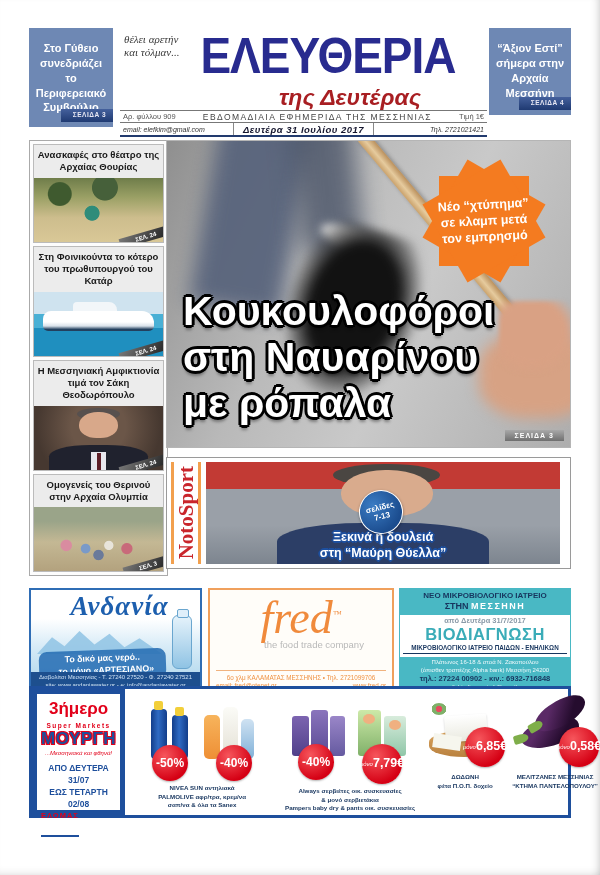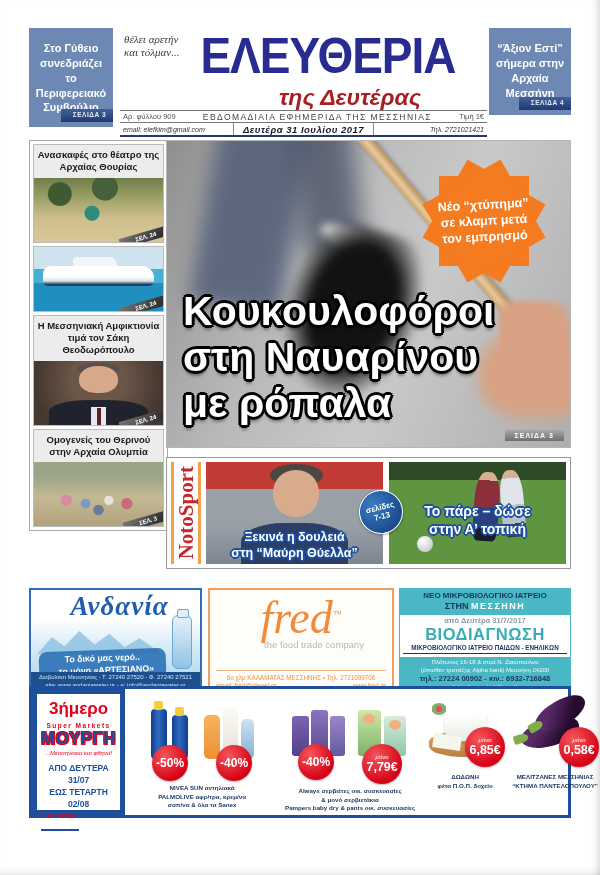--- a/index.html
+++ b/index.html
@@ -166,31 +166,31 @@
             background:#fff; display:flex; }
   .m-left { width:106px; background:var(--market-blue); padding:5px; }
   .m-card { background:#fff; height:100%; padding:5px 4px 4px; display:flex; flex-direction:column; align-items:center; }
   .m-3imero { color:var(--market-red); font-weight:bold; font-size:17px; }
   .m-sm { color:var(--market-red); font-size:6.5px; font-weight:bold; letter-spacing:1.5px; margin-top:3px; }
   .m-brand { color:var(--market-blue); font-size:17px; font-weight:bold; letter-spacing:.5px;
              text-shadow:1px 1px 0 var(--market-red), -1px -1px 0 var(--market-red), 1px -1px 0 var(--market-red), -1px 1px 0 var(--market-red); }
   .m-tag { color:var(--market-red); font-size:6px; font-style:italic; margin-top:1px; }
   .m-dates { color:var(--market-blue); font-weight:bold; font-size:8.5px; margin-top:7px; text-align:center; line-height:1.4; }
   .m-elomas { margin-top:auto; align-self:flex-start; color:var(--market-red); font-weight:bold; font-size:7.5px;
-              letter-spacing:1px; border-bottom:2px solid var(--market-blue); padding-bottom:9px; }
+              letter-spacing:1px; border-bottom:2px solid var(--market-blue); padding-bottom:15px; }
   .m-products { flex:1; display:flex; padding:6px 2px 2px; gap:2px; }
   .m-group { display:flex; flex-direction:column; align-items:center; position:relative; }
   .g1 { width:150px; } .g2 { width:142px; } .g3 { width:84px; } .g4 { width:92px; }
   .imgs { display:flex; gap:8px; height:64px; align-items:flex-end; justify-content:center; }
   .badges { display:flex; gap:28px; margin-top:-14px; z-index:3; }
   .pct { width:36px; height:36px; border-radius:50%; background:radial-gradient(circle at 35% 30%, #f6565c, #d50014 72%);
          color:#fff; font-weight:bold; font-size:12px; display:flex; align-items:center; justify-content:center;
          box-shadow:0 1px 2px rgba(0,0,0,.3); }
   .price { width:40px; height:40px; border-radius:50%; background:radial-gradient(circle at 35% 30%, #f6565c, #d50014 72%);
-           color:#fff; display:flex; flex-direction:column; align-items:center; justify-content:center; line-height:1.05;
+           color:#fff; display:flex; flex-direction:row; align-items:center; justify-content:center; line-height:1.05;
            box-shadow:0 1px 2px rgba(0,0,0,.3); }
   .price .small { font-size:6px; font-style:italic; } .price .val { font-size:12.5px; font-weight:bold; }
   .g3 .price, .g4 .price { position:absolute; right:2px; top:32px; z-index:3; }
   .caption { margin-top:3px; color:#17355e; font-weight:bold; font-size:6.2px; line-height:1.4; text-align:center; }
   .g3 .caption, .g4 .caption { margin-top:14px; }
 
   
   .nivea { width:46px; height:62px; position:relative; }
   .nv { position:absolute; bottom:0; width:16px; background:linear-gradient(90deg,#123d8a,#2f6bc4 45%,#123d8a); border-radius:4px; }
   .nv.a { left:3px; height:50px; } .nv.b { left:24px; height:44px; }
@@ -253,20 +253,21 @@
   </div>
 
   <div class="sidebar">
     <div class="card">
       <div class="title">Ανασκαφές στο θέατρο της Αρχαίας Θουρίας</div>
       <div class="photo ph-dig">
         <span class="ribbon">ΣΕΛ. 24</span>
       </div>
     </div>
     <div class="card">
+      <div class="title">Στη Φοινικούντα το κότερο του πρωθυπουργού του Κατάρ</div>
       <div class="photo ph-yacht">
         <div class="cabin"></div>
         <div class="hull"></div>
         <span class="ribbon">ΣΕΛ. 24</span>
       </div>
     </div>
     <div class="card">
       <div class="title">Η Μεσσηνιακή Αμφικτιονία τιμά τον Σάκη Θεοδωρόπουλο</div>
       <div class="photo ph-man">
         <div class="man-hair"></div>
@@ -321,29 +322,20 @@
       <div class="coach-suit"></div>
       <div class="sp-cap">
         <div>Ξεκινά η δουλειά</div>
         <div>στη “Μαύρη Θύελλα”</div>
       </div>
     </div>
     <div class="pages-badge">
       <span>σελίδες</span>
       <span>7-13</span>
     </div>
-    <div class="sport-photo sp2">
-      <div class="pl pl1"></div>
-      <div class="pl pl2"></div>
-      <div class="ball"></div>
-      <div class="sp-cap">
-        <div>Το πάρε – δώσε</div>
-        <div>στην Α’ τοπική</div>
-      </div>
-    </div>
   </div>
 
   <div class="ad ad-andania">
     <div class="and-logo">Ανδανία</div>
     <div class="mountains"></div>
     <div class="bottle"></div>
     <div class="and-banner">
       <div>Το δικό μας νερό..</div>
       <div>...το μόνο «ΑΡΤΕΣΙΑΝΟ»</div>
     </div>

